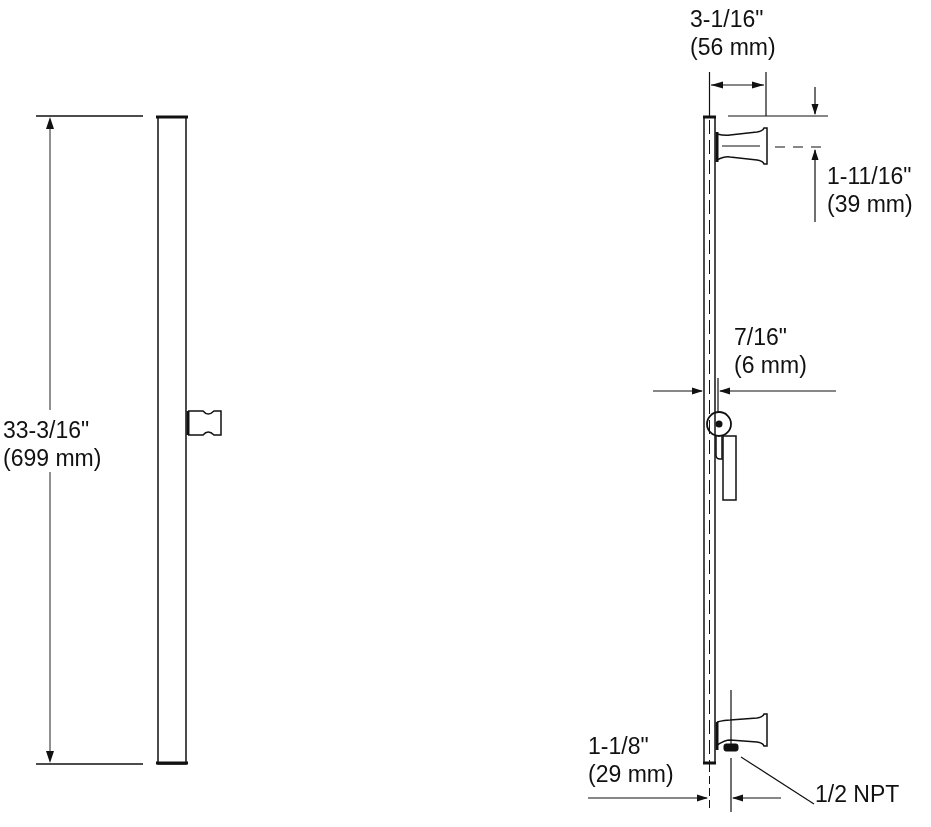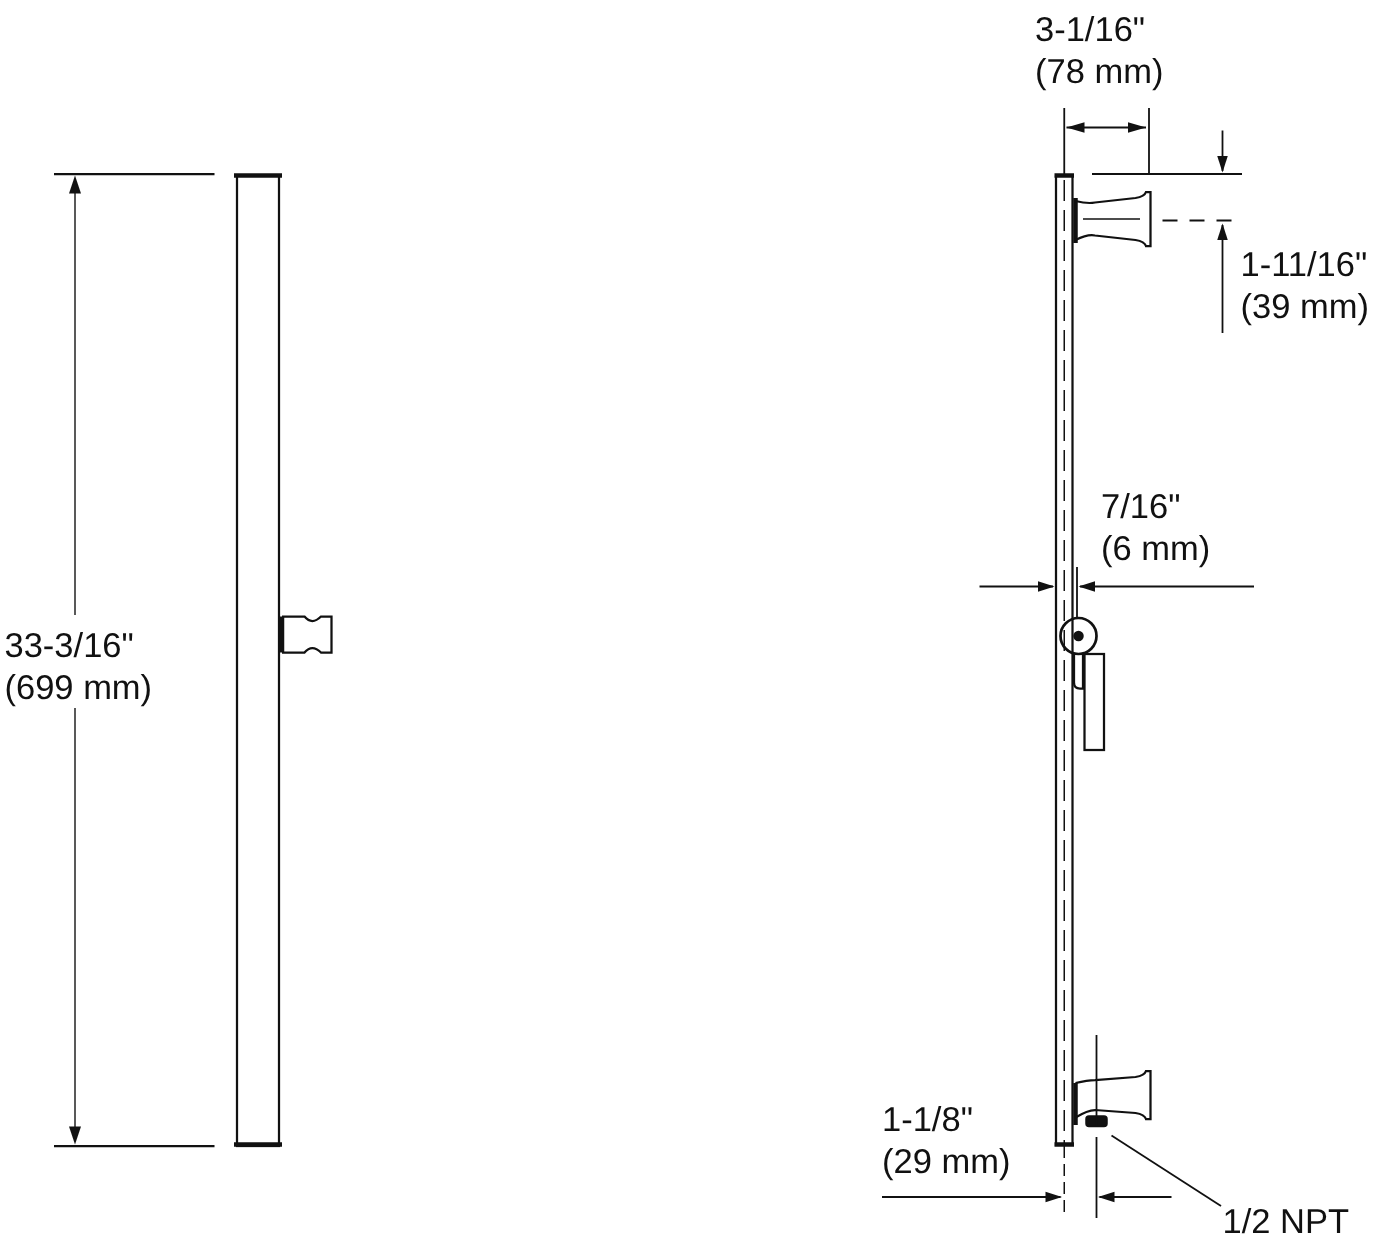--- a/index.html
+++ b/index.html
@@ -91,33 +91,33 @@
   </g>
 </svg>
 
 <div class="lbl" style="left:3px; top:416px;">
   <div>33-3/16"</div>
   <div>(699 mm)</div>
 </div>
 
 <div class="lbl" style="left:690px; top:5px;">
   <div>3-1/16"</div>
-  <div>(78 mm)</div>
+  <div>(56 mm)</div>
 </div>
 
 <div class="lbl" style="left:827px; top:162px;">
   <div>1-11/16"</div>
   <div>(39 mm)</div>
 </div>
 
 <div class="lbl" style="left:734px; top:323px;">
   <div>7/16"</div>
   <div>(6 mm)</div>
 </div>
 
 <div class="lbl" style="left:588px; top:732px;">
   <div>1-1/8"</div>
   <div>(29 mm)</div>
 </div>
 
-<div class="lbl" style="left:815px; top:800px;">
+<div class="lbl" style="left:815px; top:780px;">
   <div>1/2 NPT</div>
 </div>
 
 </body></html>

